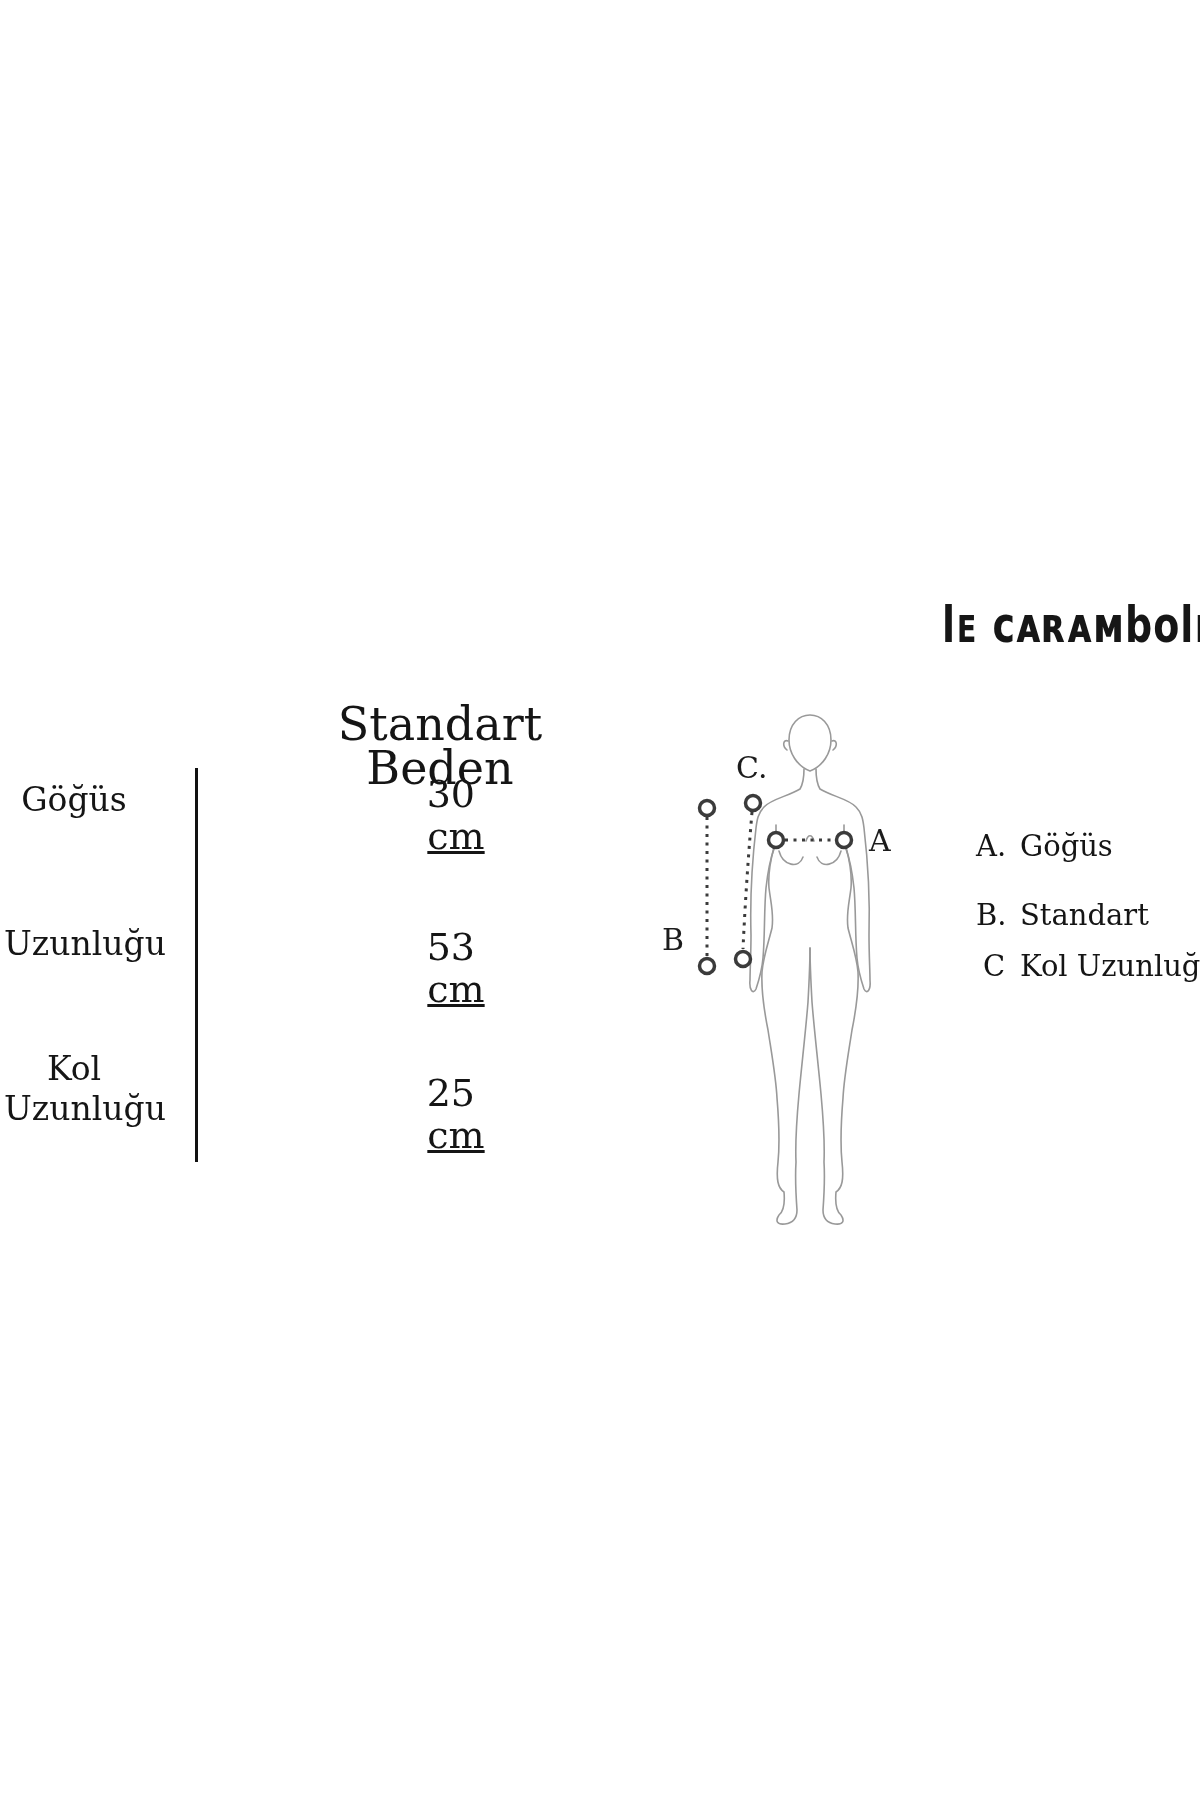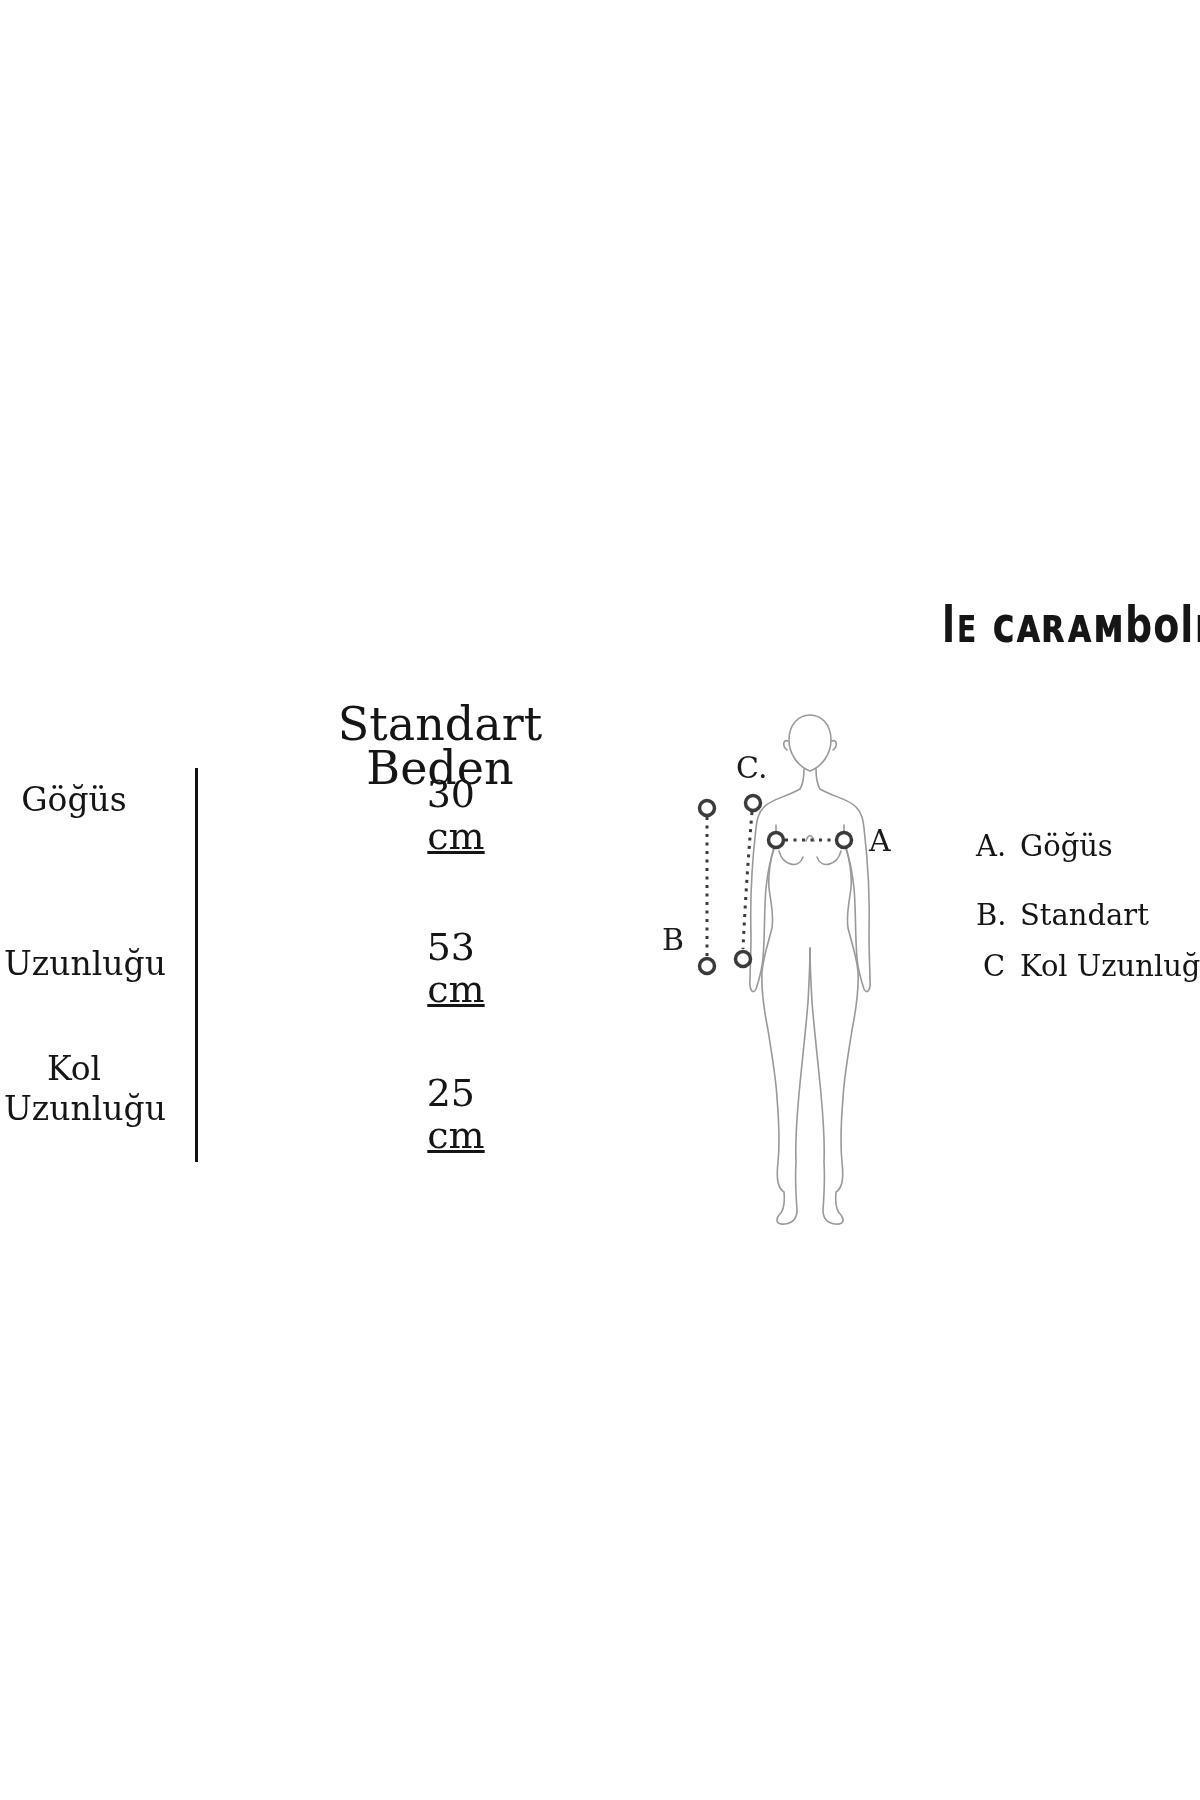--- a/index.html
+++ b/index.html
@@ -54,21 +54,21 @@
   .row-label {
     position: absolute;
     left: 4px;
     width: 140px;
     text-align: center;
     font-size: 33px;
     line-height: 40px;
     color: #151515;
   }
   .row-label.r1 { top: 780px; }
-  .row-label.r2 { top: 924px; margin-top: 20px; }
+  .row-label.r2 { top: 924px; }
   .row-label.r3 { top: 1049px; }
   .row-value {
     position: absolute;
     left: 348px;
     width: 180px;
     display: flex;
     align-items: center;
     font-size: 38px;
     line-height: 42px;
     color: #151515;

